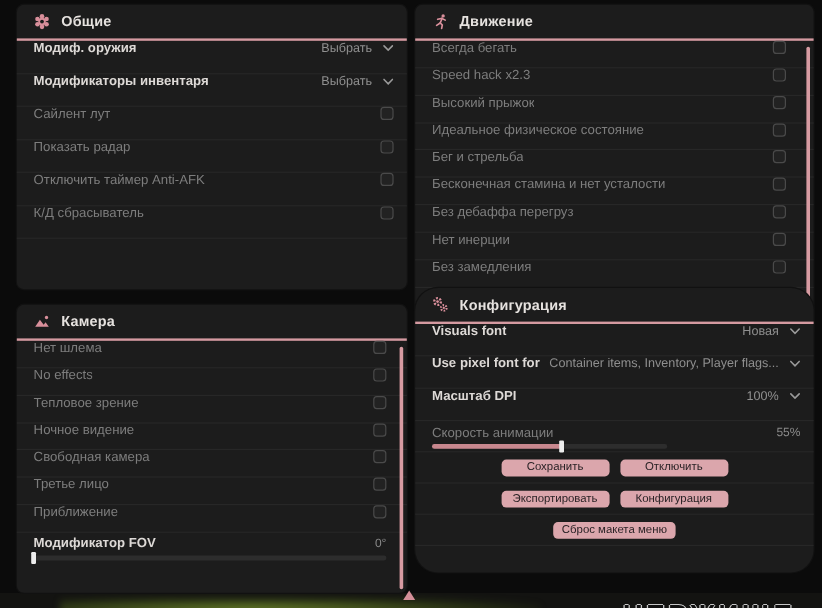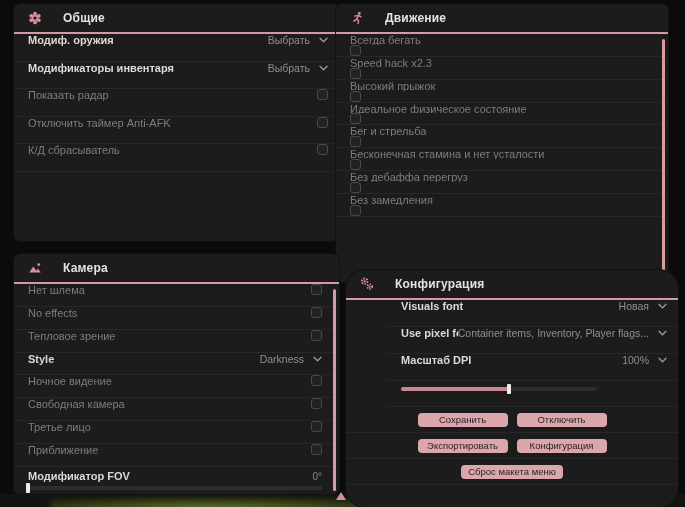--- a/index.html
+++ b/index.html
@@ -33,21 +33,21 @@
     border-left:5px solid transparent; border-right:5px solid transparent;
     border-bottom:8px solid #d48f99;
   }
 
   
   .panel {
     position:absolute; background:#1c1c1c; border-radius:6px; z-index:1;
     box-shadow:0 0 0 1px #111;
   }
   .phead {
-    height:30px; display:flex; align-items:center; gap:21px;
+    height:30px; display:flex; align-items:center; gap:9px;
     padding:0 14px; border-bottom:2px solid #d59aa1;
   }
   .picon { width:14px; height:14px; display:inline-flex; flex:none; }
   .picon svg { width:14px; height:14px; }
   .ptitle { font-size:12px; font-weight:bold; color:#e6e2df; letter-spacing:.2px; }
 
   .row {
     display:flex; align-items:flex-start; justify-content:space-between;
     padding:0 11px 0 14px; border-bottom:1px solid #272727;
   }
@@ -58,24 +58,24 @@
     width:11px; height:11px; flex:none;
     border:1px solid #4a4a4a; border-radius:3px; background:#222;
     cursor:pointer;
   }
   .dd { display:inline-flex; align-items:center; gap:9px; cursor:pointer; flex:none; }
   .ddval { font-size:10.5px; color:#8f8f8f; white-space:nowrap; }
   .chev { display:inline-flex; }
 
   
   .p-general .row { height:27.5px; }
-  .p-movement .row { height:22.85px; padding-right:23px;flex-direction:column; }
+  .p-movement .row { height:22.85px; padding-right:23px; }
   .p-movement .row:last-child { border-bottom:none; }
   .p-camera .row { height:22.85px; padding-right:17px; }
-  .p-config .row { height:27px;margin-left:41px; }
+  .p-config .row { height:27px; }
 
   .vscroll {
     position:absolute; right:3px; top:35px; bottom:3px; width:3px;
     background:#d79ba2; border-radius:2px; cursor:pointer;
   }
 
   
   .row.sliderline { display:block; padding-top:3px; height:26px; }
   .sl-top { display:flex; align-items:center; justify-content:space-between; height:13px; }
   .slval { font-size:10px; color:#8a8a8a; }
@@ -142,34 +142,38 @@
     <span class="dd">
       <span class="ddval">Выбрать</span>
       <span class="chev">
           <svg width="9" height="6" viewBox="0 0 9 6">
             <path d="M1 1.2 L4.5 4.8 L8 1.2" fill="none" stroke="#9a9a9a" stroke-width="1.3" stroke-linecap="round"></path>
           </svg>
         </span>
     </span>
   </div>
   <div class="row">
+    <span class="lbl">Сайлент лут</span>
+    <span class="cb"></span>
+  </div>
+  <div class="row">
     <span class="lbl">Показать радар</span>
     <span class="cb"></span>
   </div>
   <div class="row">
     <span class="lbl">Отключить таймер Anti-AFK</span>
     <span class="cb"></span>
   </div>
   <div class="row">
     <span class="lbl">К/Д сбрасыватель</span>
     <span class="cb"></span>
   </div>
 </section>
 
-<section class="panel p-movement" style="left:336px; top:4px; width:332px; height:278px;">
+<section class="panel p-movement" style="left:346px; top:4px; width:332px; height:278px;">
   <header class="phead">
     <span class="picon">
       <svg viewBox="0 0 16 16">
           <circle cx="10.6" cy="2.6" r="1.6" fill="#d98f9b"></circle>
           <g fill="none" stroke="#d98f9b" stroke-width="1.6" stroke-linecap="round">
             <path d="M9.6 5 L7.8 9.3 L9.8 11.2 L9.2 14.4"></path>
             <path d="M9.6 5 L12.6 6.6"></path>
             <path d="M9.6 5 L5.4 5.8"></path>
             <path d="M7.8 9.3 L4.4 11.6"></path>
           </g>
@@ -199,20 +203,24 @@
   </div>
   <div class="row">
     <span class="lbl">Бесконечная стамина и нет усталости</span>
     <span class="cb"></span>
   </div>
   <div class="row">
     <span class="lbl">Без дебаффа перегруз</span>
     <span class="cb"></span>
   </div>
   <div class="row">
+    <span class="lbl">Нет инерции</span>
+    <span class="cb"></span>
+  </div>
+  <div class="row">
     <span class="lbl">Без замедления</span>
     <span class="cb"></span>
   </div>
   <div class="vscroll"></div>
 </section>
 
 <section class="panel p-camera" style="left:14px; top:254px; width:325px; height:240px;">
   <header class="phead">
     <span class="picon">
       <svg viewBox="0 0 16 16">
@@ -226,31 +234,20 @@
     <span class="lbl">Нет шлема</span>
     <span class="cb"></span>
   </div>
   <div class="row">
     <span class="lbl">No effects</span>
     <span class="cb"></span>
   </div>
   <div class="row">
     <span class="lbl">Тепловое зрение</span>
     <span class="cb"></span>
-  </div>
-  <div class="row">
-    <span class="lbl em">Style</span>
-    <span class="dd">
-      <span class="ddval">Darkness</span>
-      <span class="chev">
-          <svg width="9" height="6" viewBox="0 0 9 6">
-            <path d="M1 1.2 L4.5 4.8 L8 1.2" fill="none" stroke="#9a9a9a" stroke-width="1.3" stroke-linecap="round"></path>
-          </svg>
-        </span>
-    </span>
   </div>
   <div class="row">
     <span class="lbl">Ночное видение</span>
     <span class="cb"></span>
   </div>
   <div class="row">
     <span class="lbl">Свободная камера</span>
     <span class="cb"></span>
   </div>
   <div class="row">
@@ -268,21 +265,21 @@
     </div>
     <div class="track full">
       <div class="fill" style="width:0%">
         <span class="handle"></span>
       </div>
     </div>
   </div>
   <div class="vscroll"></div>
 </section>
 
-<section class="panel p-config" style="left:346px; top:270px; width:332px; height:237px;border-radius:19px;">
+<section class="panel p-config" style="left:346px; top:240px; width:332px; height:237px;border-radius:19px;">
   <header class="phead">
     <span class="picon">
       <svg viewBox="0 0 16 16">
           <g fill="none" stroke="#d98f9b">
             <circle cx="5.3" cy="4.9" r="3.2" stroke-width="2.2" stroke-dasharray="1.8 1.5"></circle>
             <circle cx="11.2" cy="11" r="2.7" stroke-width="2" stroke-dasharray="1.5 1.3"></circle>
           </g>
           <circle cx="5.3" cy="4.9" r="1.3" fill="#d98f9b"></circle>
           <circle cx="11.2" cy="11" r="1.1" fill="#d98f9b"></circle>
         </svg>
@@ -316,20 +313,24 @@
     <span class="dd">
       <span class="ddval">100%</span>
       <span class="chev">
           <svg width="9" height="6" viewBox="0 0 9 6">
             <path d="M1 1.2 L4.5 4.8 L8 1.2" fill="none" stroke="#9a9a9a" stroke-width="1.3" stroke-linecap="round"></path>
           </svg>
         </span>
     </span>
   </div>
   <div class="row sliderline">
+    <div class="sl-top">
+      <span class="lbl">Скорость анимации</span>
+      <span class="slval">55%</span>
+    </div>
     <div class="track w196">
       <div class="fill" style="width:55%">
         <span class="handle"></span>
       </div>
     </div>
   </div>
   <div class="btn-row">
     <button class="btn">Сохранить</button>
     <button class="btn">Отключить</button>
   </div>

